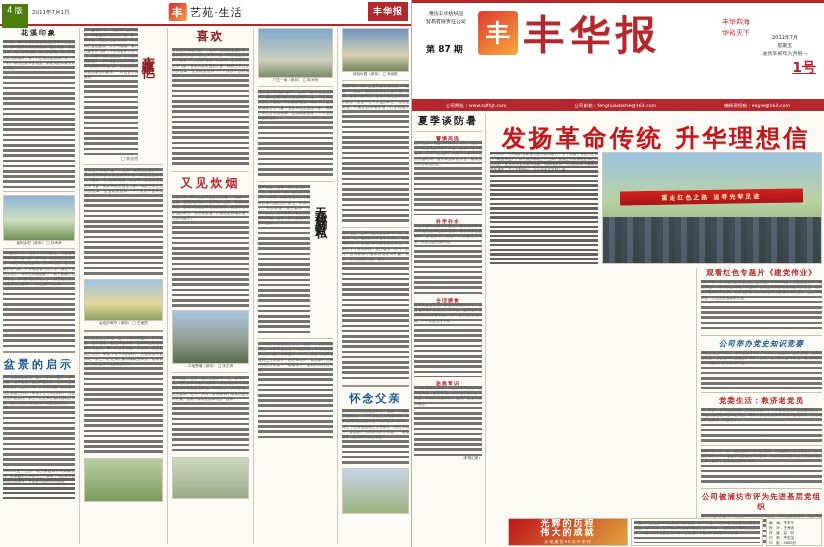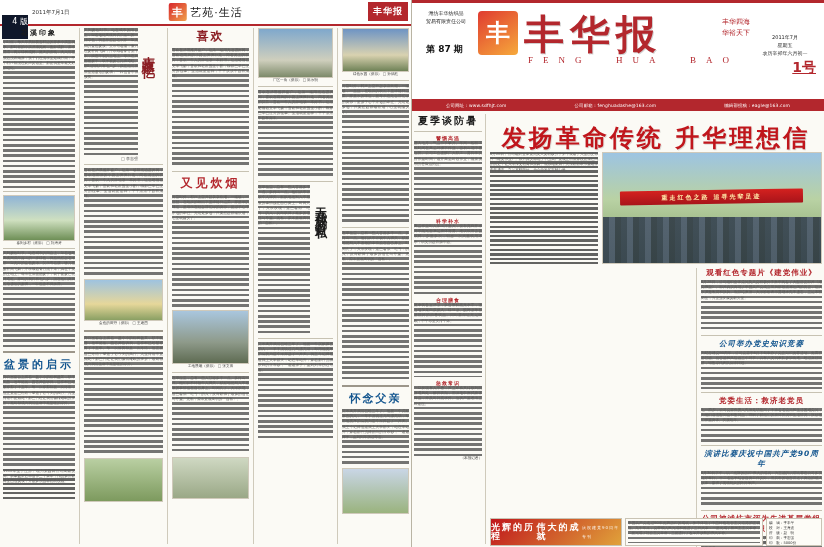--- a/index.html
+++ b/index.html
@@ -31,25 +31,25 @@
   }
 
   
   .l-masthead {
     position: relative;
     height: 26px;
     background: #ffffff;
     border-bottom: 2px solid #b3272d;
   }
   .l-pagenum {
-    position: absolute; left: 2px; top: 15px;
+    position: absolute; left: 2px; top: 4px;
     width: 26px; height: 24px;
-    background: #0f172a; color: #fff;
+    background: #4d7c0f; color: #fff;
     font-size: 8px; line-height: 11px;
-    text-align: right; padding-top: 1px;
+    text-align: center; padding-top: 1px;
     font-family: "DejaVu Sans", sans-serif;
   }
   .l-date {
     position: absolute; left: 32px; top: 9px;
     font-size: 5.5px; color: #333;
   }
   .l-mast-center {
     position: absolute; left: 50%; top: 3px;
     transform: translateX(-50%);
     display: flex; align-items: center; gap: 4px;
@@ -290,21 +290,20 @@
 
   <div class="sheet-right">
     <div class="r-top-rule"></div>
 
     <div class="r-header">
       <div class="r-pubinfo" style="white-space:pre-line;">潍坊丰华纺织品
 贸易有限责任公司</div>
       <div class="r-issue">第 87 期</div>
       <div class="r-logo">丰</div>
       <div class="r-title">丰华报</div>
-      <div class="r-pinyin">FENG&nbsp;&nbsp;HUA&nbsp;&nbsp;BAO</div>
       <div class="r-slogan" style="white-space:pre-line;">丰华四海
 华裕天下</div>
       <div class="r-dateblock">
         <div>2011年7月</div>
         <div>星期五</div>
         <div>农历辛卯年六月初一</div>
       </div>
       <div class="r-issueno">1号</div>
     </div>
 
@@ -350,30 +349,29 @@
       <div style="position:absolute; left:206px; top:0; width:126px; border-left:1px solid #cfcabb; padding-left:4px;">
         <div class="box-title" style="font-size:7.5px;">观看红色专题片《建党伟业》</div>
         <div class="vtext faux" style="height:52px;margin-top:2px;">6月28日，公司组织全体党员及入党积极分子集中观看了大型历史影片《建党伟业》。影片真实再现了中国共产党成立前后那段波澜壮阔的历史，让大家深受教育和鼓舞。观影结束后，大家纷纷表示要继承先辈遗志，立足本职岗位，为企业发展贡献力量。</div>
         <div class="rule-h" style="margin:3px 0;"></div>
         <div class="box-title blue" style="font-size:7.5px;">公司举办党史知识竞赛</div>
         <div class="vtext faux" style="height:38px;margin-top:2px;">为纪念建党90周年，公司党委于6月下旬举办了党史知识竞赛活动。竞赛分必答题、抢答题和风险题三个环节，共有八支代表队参加角逐。经过激烈比拼，销售部代表队摘得桂冠。</div>
         <div class="rule-h" style="margin:3px 0;"></div>
         <div class="box-title" style="font-size:7.5px;">党委生活：救济老党员</div>
         <div class="vtext faux" style="height:34px;margin-top:2px;">七一前夕，公司党委负责人先后走访慰问了十余名老党员和生活困难党员，为他们送去慰问金和慰问品，详细了解他们的身体状况和生活情况，鼓励他们保重身体、安度晚年。</div>
         <div class="rule-h" style="margin:3px 0;"></div>
-        <div class="box-title blue" style="font-size:7.5px;">演讲比赛庆祝中国共产党90周年</div>
         <div class="vtext faux" style="height:36px;margin-top:2px;">6月30日下午，以「光辉的历程·伟大的成就」为主题的演讲比赛在公司多功能厅举行。十二名选手结合自身工作实际，用质朴的语言讲述了身边的感人故事，赢得了现场观众的阵阵掌声。</div>
         <div class="rule-h" style="margin:3px 0;"></div>
         <div class="box-title" style="font-size:7.5px;">公司被浦坊市评为先进基层党组织</div>
         <div class="vtext faux" style="height:30px;margin-top:2px;">在日前召开的全市庆祝建党90周年表彰大会上，公司党委被授予「先进基层党组织」荣誉称号，三名同志被评为优秀共产党员，两名同志被评为优秀党务工作者。</div>
       </div>
     </div>
 
     <div style="position:absolute; left:78px; top:518px; width:332px; height:28px; display:flex; gap:3px;">
-      <div class="ad-block" style="width:132px; background:linear-gradient(135deg,#c0161c,#e0a23a); color:#fff; display:flex; flex-direction:row; align-items:center; justify-content:center; line-height:9px;">
+      <div class="ad-block" style="width:120px; background:linear-gradient(135deg,#c0161c,#e0a23a); color:#fff; display:flex; flex-direction:column; align-items:center; justify-content:center; line-height:9px;margin-left:18px;">
         <div style="font-size:9px;font-weight:bold;letter-spacing:2px;">光辉的历程</div>
         <div style="font-size:9px;font-weight:bold;letter-spacing:2px;">伟大的成就</div>
         <div style="font-size:4px;letter-spacing:1px;opacity:.9;">庆祝建党90周年专刊</div>
       </div>
       <div class="ad-block" style="flex:1; padding:2px;">
         <div class="vtext faux" style="height:100%;">中国共产党走过90年光辉历程的成就，集中体现了中国特色社会主义道路的正确性。九十年来，党带领人民完成和推进了三件大事：一是完成了新民主主义革命，二是完成了社会主义革命，三是进行了改革开放新的伟大革命。</div>
       </div>
       <div class="ad-block" style="width:56px; padding:2px;">
         <div style="font-size:3.6px; line-height:5px; color:#333; white-space:pre-line;">编　辑：李丰华
 校　对：王海波

